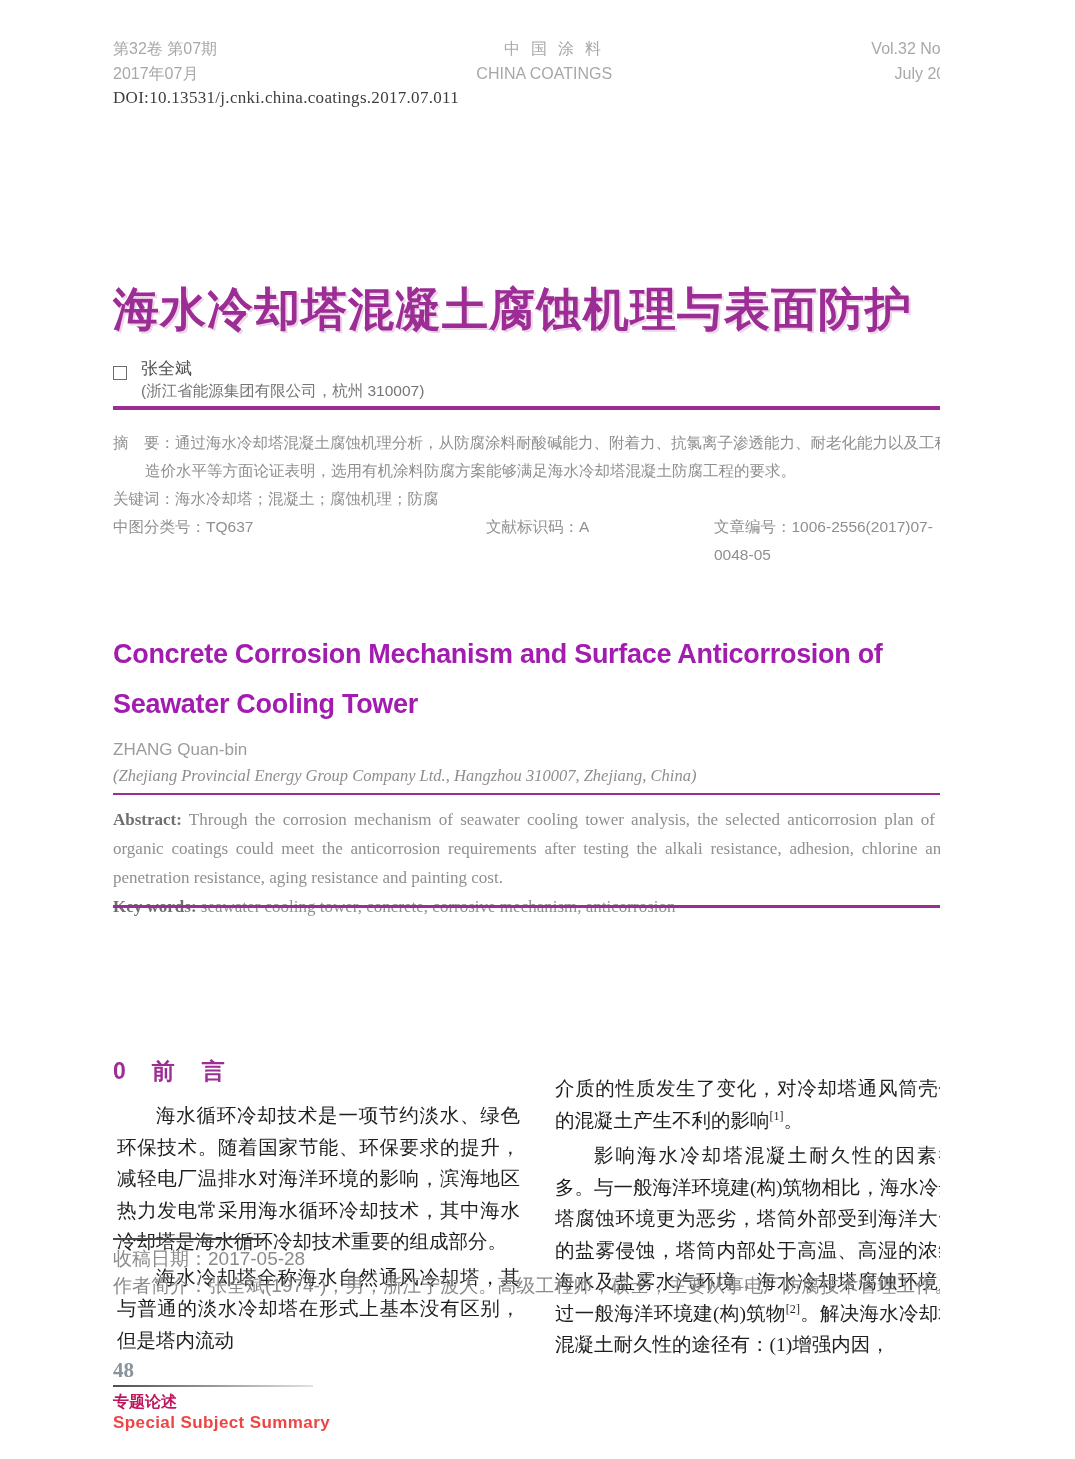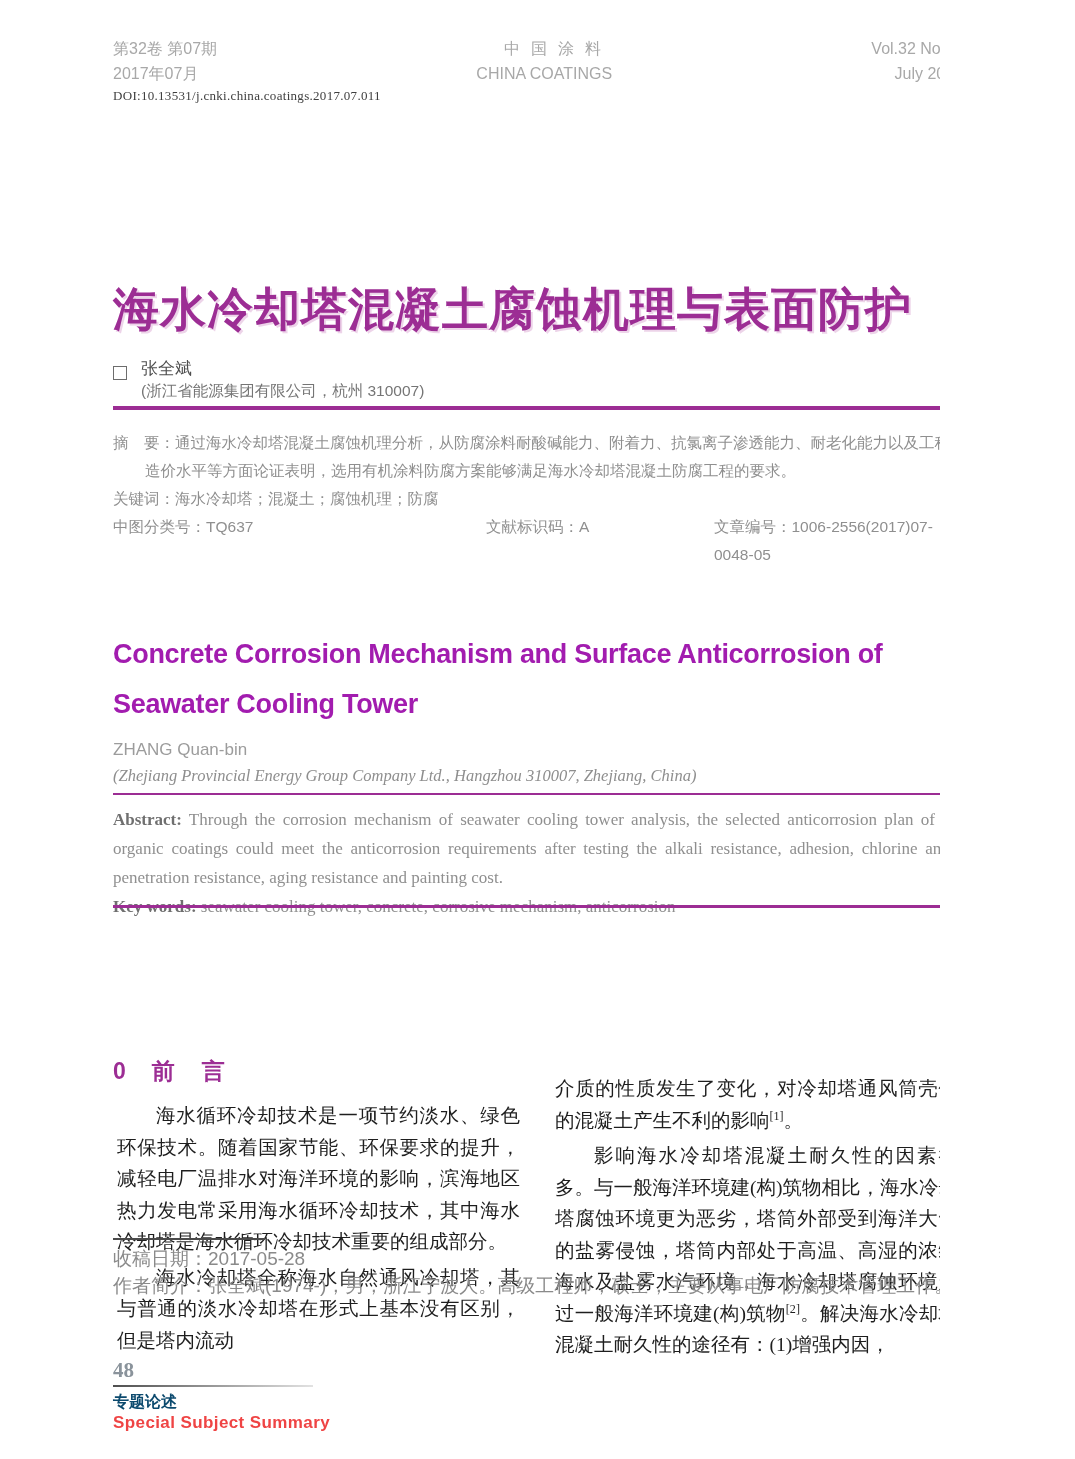--- a/index.html
+++ b/index.html
@@ -6,21 +6,21 @@
   body{width:1075px;height:1459px;font-family:"Liberation Sans",sans-serif;-webkit-font-smoothing:antialiased;}
   .page{position:relative;width:940px;height:1459px;background:#fff;overflow:hidden;}
   .content{position:absolute;left:113px;top:0;width:850px;height:100%;}
   .block{position:absolute;left:0;right:0;}
 
   
   .jheader{top:36px;display:flex;justify-content:space-between;color:#a8a8a8;font-size:16px;line-height:25px;}
   .h-center{text-align:center;}
   .h-cn{letter-spacing:11px;padding-left:11px;text-align:right;}
   .h-right{text-align:right;}
-  .doi{top:88px;font-family:"Liberation Serif",serif;font-size:13px;color:#3e3e3e;letter-spacing:0.3px;}
+  .doi{top:88px;font-family:"Liberation Serif",serif;font-size:17px;color:#3e3e3e;letter-spacing:0.3px;}
 
   
   .title-cn{top:279px;margin:0;font-size:46px;font-weight:bold;color:#9c2d94;letter-spacing:1px;white-space:nowrap;text-shadow:2px 2px 0 rgba(214,160,206,0.45);}
   .author-row{top:357px;display:flex;align-items:flex-end;font-size:17px;color:#4e4e4e;}
   .authbox{width:12px;height:12px;border:1.5px solid #6d6d6d;display:inline-block;margin-right:14px;background:#fff;}
   .affil-cn{top:381px;padding-left:28px;font-size:15.5px;color:#757575;}
   .rule-thick{top:406px;height:4px;background:#9c2d94;}
 
   
   .abs-cn{top:429px;color:#8f8f8f;font-size:15.5px;line-height:28px;}
@@ -52,21 +52,21 @@
   sup{font-size:0.62em;vertical-align:super;line-height:0;}
 
   
   .footnote{top:1238px;font-size:19px;color:#8a8a8a;line-height:27px;}
   .fn-rule{width:152px;height:2px;background:#4a4a4a;margin-bottom:5px;}
 
   
   .pfooter{top:1358px;}
   .pageno{font-family:"Liberation Serif",serif;font-weight:bold;font-size:21px;color:#8a939b;margin:0;}
   .pg-rule{width:200px;height:2px;background:linear-gradient(to right,#4f4f4f,#e2e2e2);margin:2px 0 5px;}
-  .col-label-cn{font-size:16px;font-weight:bold;color:#0c4a6e;}
+  .col-label-cn{font-size:16px;font-weight:bold;color:#be185d;}
   .col-label-en{font-size:17px;font-weight:bold;color:#ef4444;font-family:Liberation Sans, sans-serif;letter-spacing:0.4px;}
 </style>
 </head>
 <body>
 
 <div class="page">
   <div class="content">
 
     <header class="block jheader">
       <div class="h-left">

